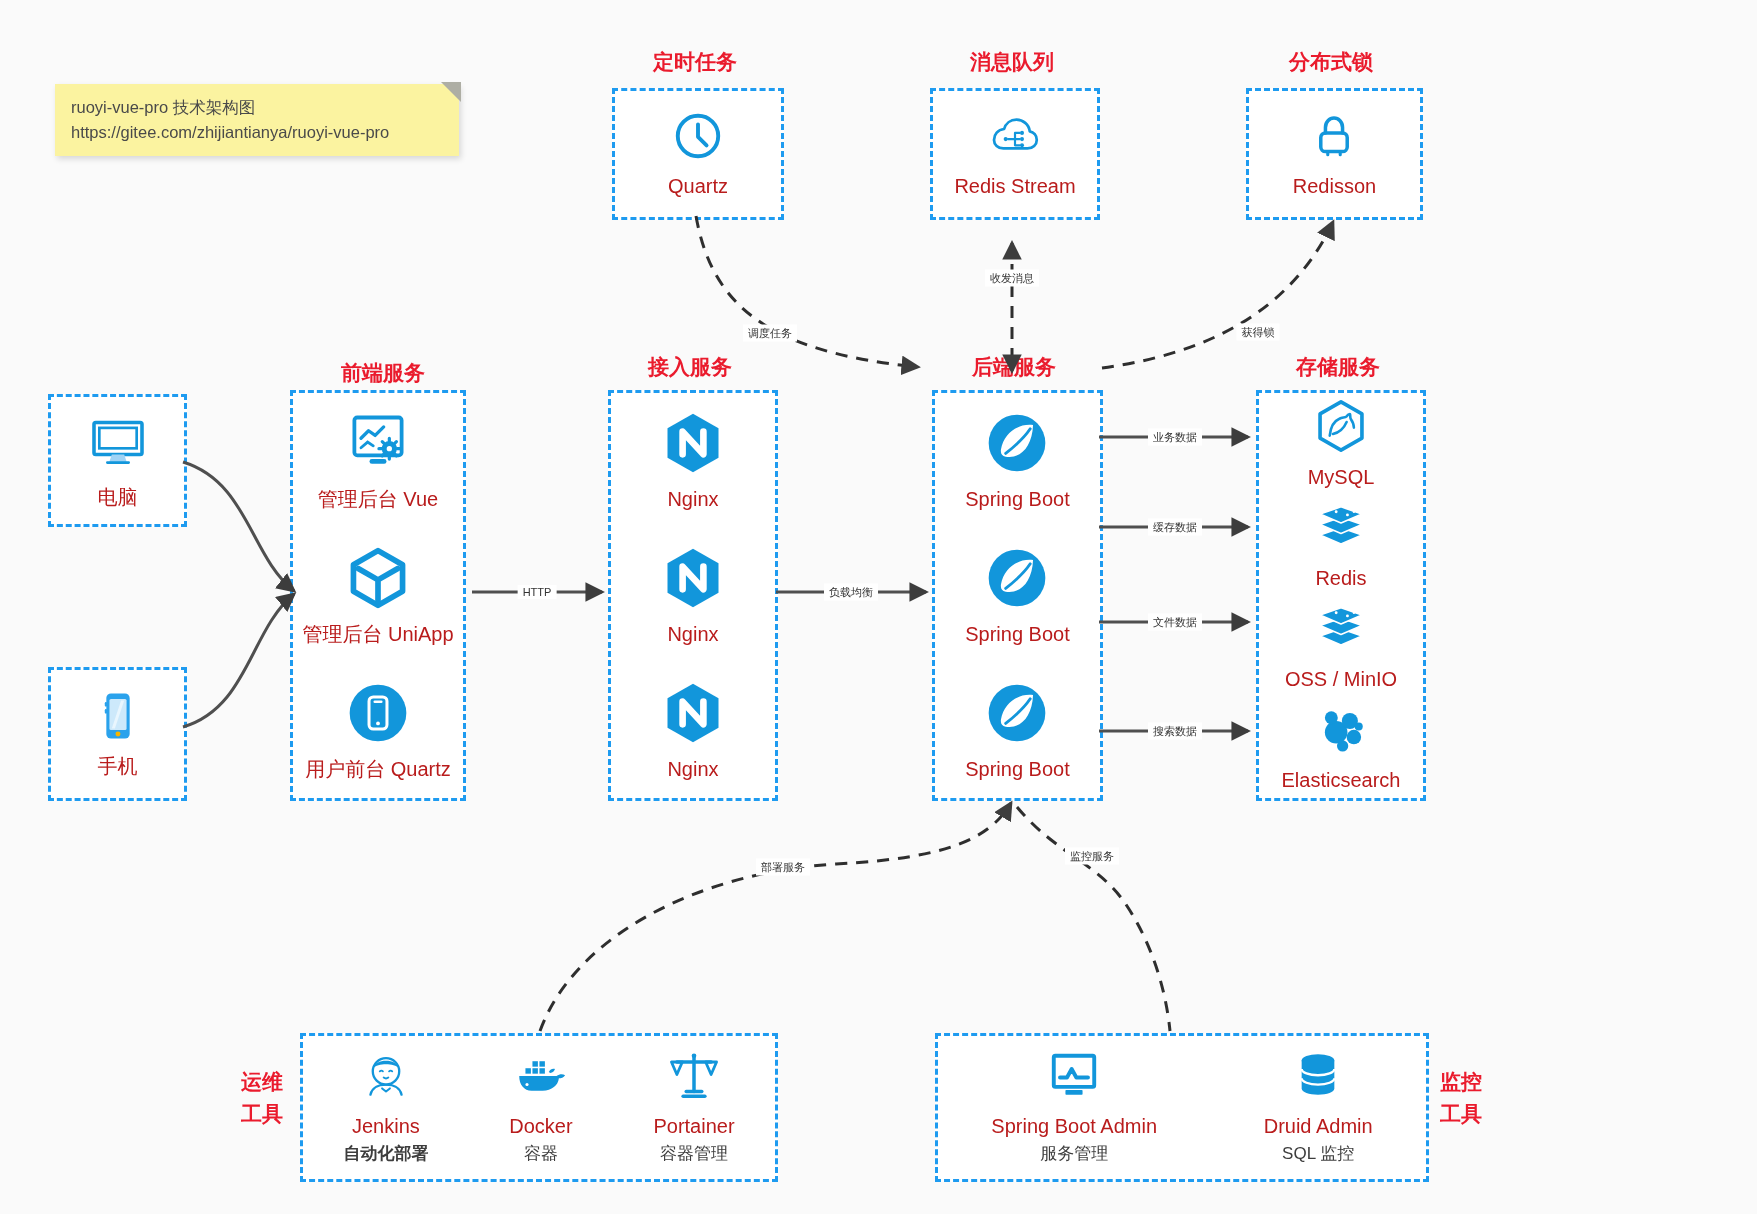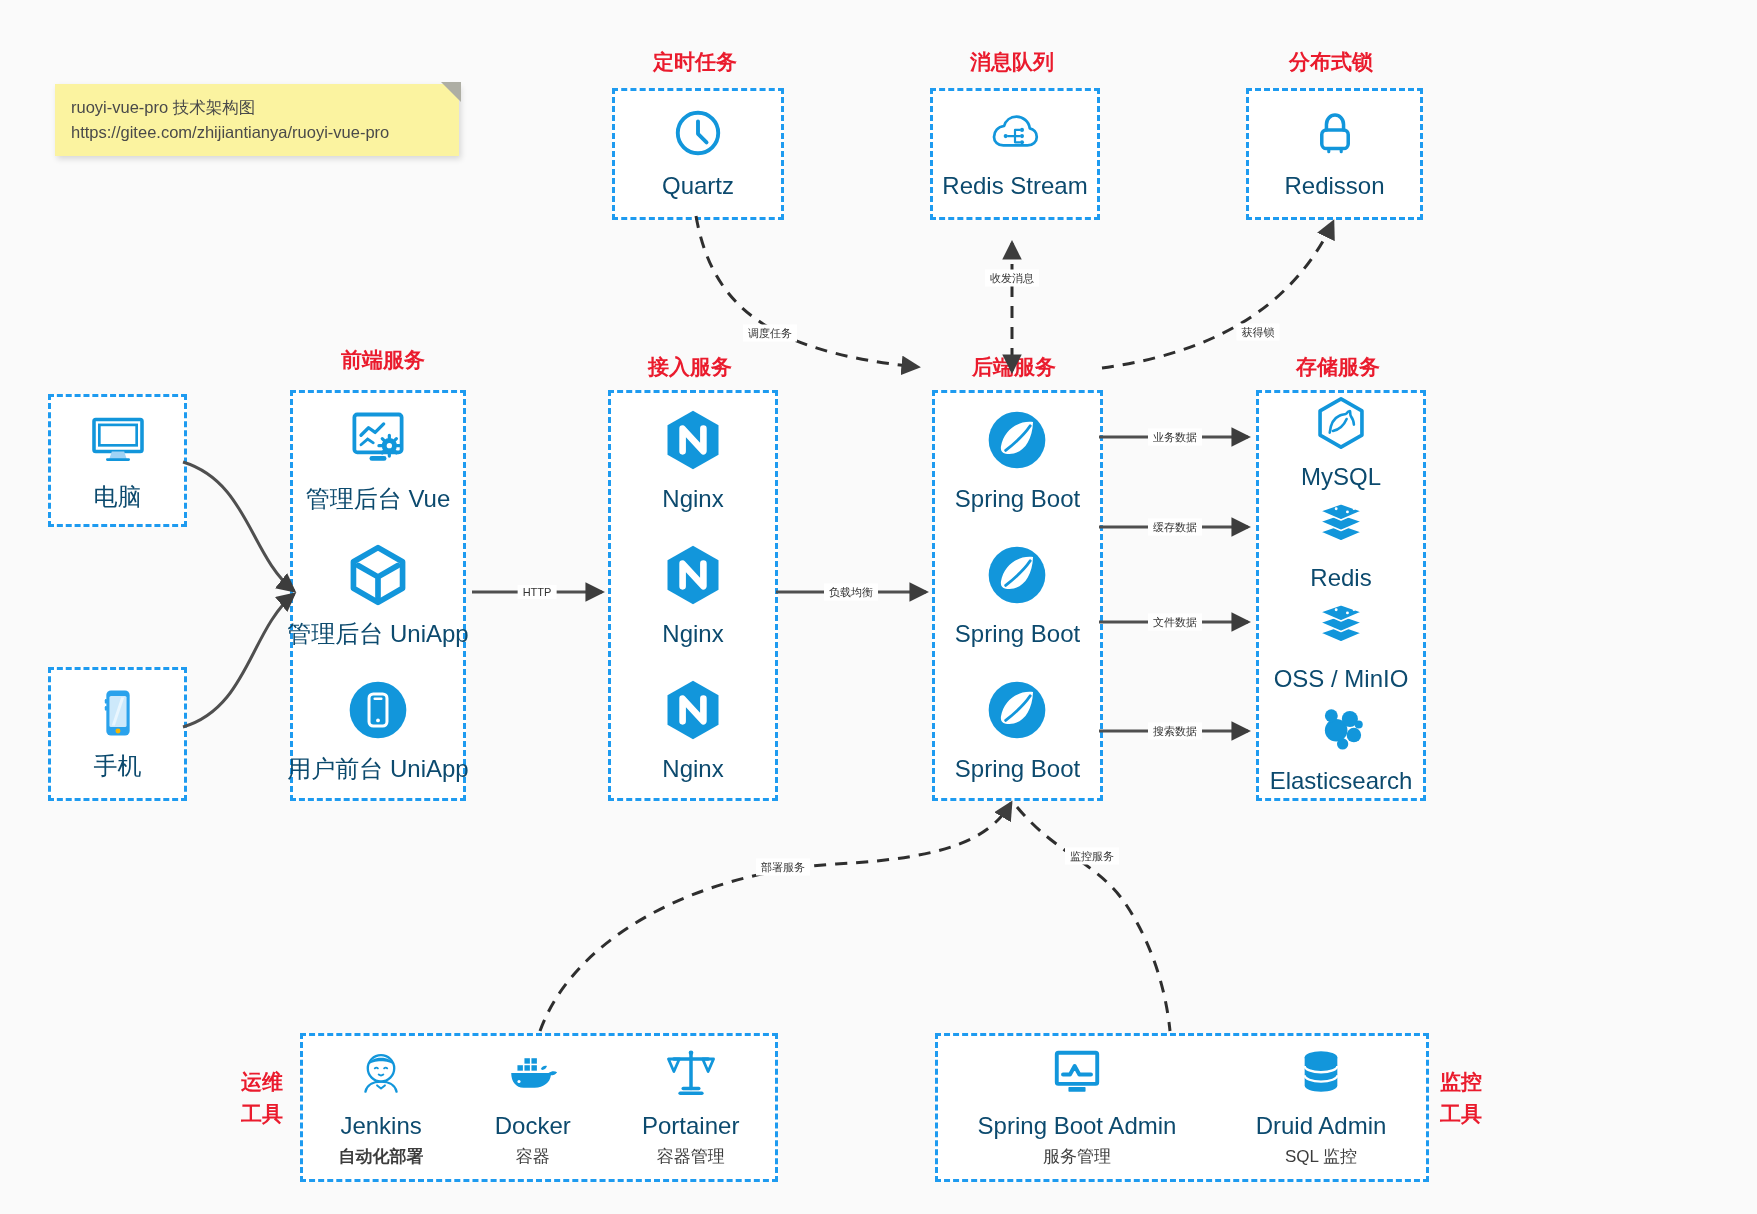--- a/index.html
+++ b/index.html
@@ -14,21 +14,21 @@
   
   .gbox{position:absolute;background:#fff;border:3px dashed #1e9bf0;
         display:flex;flex-direction:column;justify-content:space-around;align-items:center;z-index:1;}
   .gbox.single{justify-content:center;}
   .gbox.row{flex-direction:row;justify-content:space-around;align-items:center;}
   .gtitle{position:absolute;transform:translateX(-50%);color:#ea1b2d;font-weight:bold;
         font-size:21px;white-space:nowrap;z-index:2;}
   .side-title{position:absolute;transform:translateX(-50%);color:#ea1b2d;font-weight:bold;
         font-size:21px;line-height:1.5;text-align:center;z-index:2;}
   .node{display:flex;flex-direction:column;align-items:center;gap:9px;}
-  .node .nl{font-size:24px;color:#0c4a6e;white-space:nowrap;line-height:1.35;text-align:right;}
+  .node .nl{font-size:20px;color:#b91c1c;white-space:nowrap;line-height:1.35;text-align:right;}
   .node .sl{font-size:17px;color:#3d3d3d;white-space:nowrap;line-height:1.45;text-align:center;}
   .ic{display:block;}
   .ic svg{display:block;width:100%;height:100%;}
   .ic-68{width:68px;height:68px;}
   .ic-64{width:64px;height:64px;}
   .ic-58{width:58px;height:58px;}
   .ic-56{width:56px;height:56px;}
   
   svg.wires{position:absolute;left:0;top:0;z-index:4;pointer-events:none;}
   .edge-label{position:absolute;transform:translate(-50%,-50%);background:#fff;
@@ -41,21 +41,21 @@
 
   <div class="note">
     <div class="fold"></div>
     <div class="ln">ruoyi-vue-pro 技术架构图</div>
     <div class="ln">https://gitee.com/zhijiantianya/ruoyi-vue-pro</div>
   </div>
 
   <div class="gtitle" style="left:695px;top:48px;">定时任务</div>
   <div class="gtitle" style="left:1012px;top:48px;">消息队列</div>
   <div class="gtitle" style="left:1331px;top:48px;">分布式锁</div>
-  <div class="gtitle" style="left:383px;top:346px;">前端服务</div>
+  <div class="gtitle" style="left:383px;top:359px;">前端服务</div>
   <div class="gtitle" style="left:690px;top:353px;">接入服务</div>
   <div class="gtitle" style="left:1014px;top:353px;">后端服务</div>
   <div class="gtitle" style="left:1338px;top:353px;">存储服务</div>
   <div class="side-title" style="left:262px;top:1066px;">
     <span>运维</span><br>
     <span>工具</span>
   </div>
   <div class="side-title" style="left:1461px;top:1066px;">
     <span>监控</span><br>
     <span>工具</span>
@@ -162,21 +162,21 @@
     </div>
     <div class="node">
       <span class="ic ic-68">
         <svg viewBox="0 0 72 72">
           <circle cx="36" cy="36" r="30" fill="#1296db"></circle>
           <rect x="26.5" y="19" width="19" height="34" rx="4.5" fill="none" stroke="#fff" stroke-width="3.2"></rect>
           <path d="M32.5 24 H39.5" stroke="#fff" stroke-width="2.6" stroke-linecap="round"></path>
           <circle cx="36" cy="47" r="2" fill="#fff"></circle>
         </svg>
       </span>
-      <span class="nl">用户前台 UniApp</span>
+      <span class="nl">用户前台 Quartz</span>
     </div>
   </div>
 
   <div class="gbox" style="left:608px;top:390px;width:164px;height:405px;">
     <div class="node">
       <span class="ic ic-68">
         <svg viewBox="0 0 72 72">
             <path d="M36 5 L63 20.5 V51.5 L36 67 L9 51.5 V20.5 Z" fill="#1296db"></path>
             <path d="M25 48 V24 L47 48 V24" fill="none" stroke="#fff" stroke-width="7" stroke-linecap="round" stroke-linejoin="round"></path>
           </svg>

